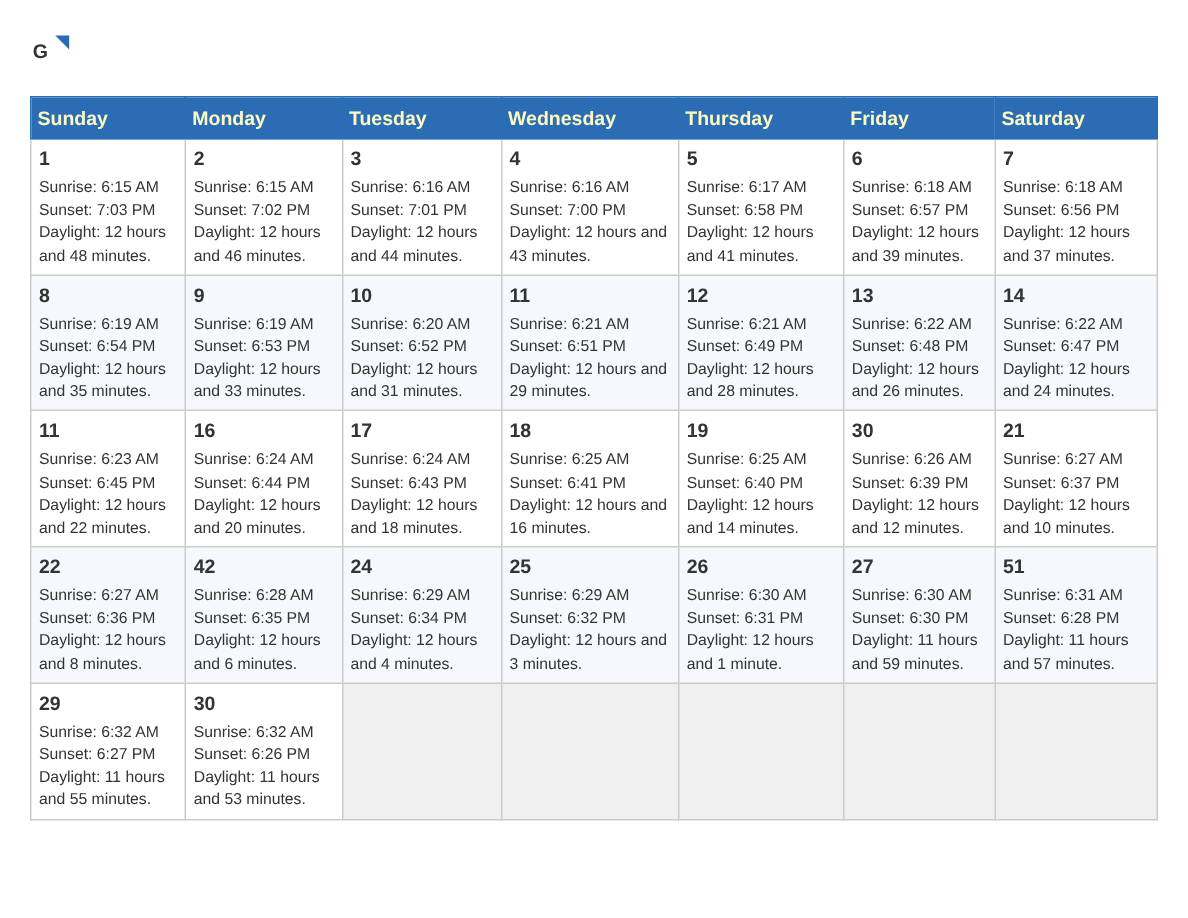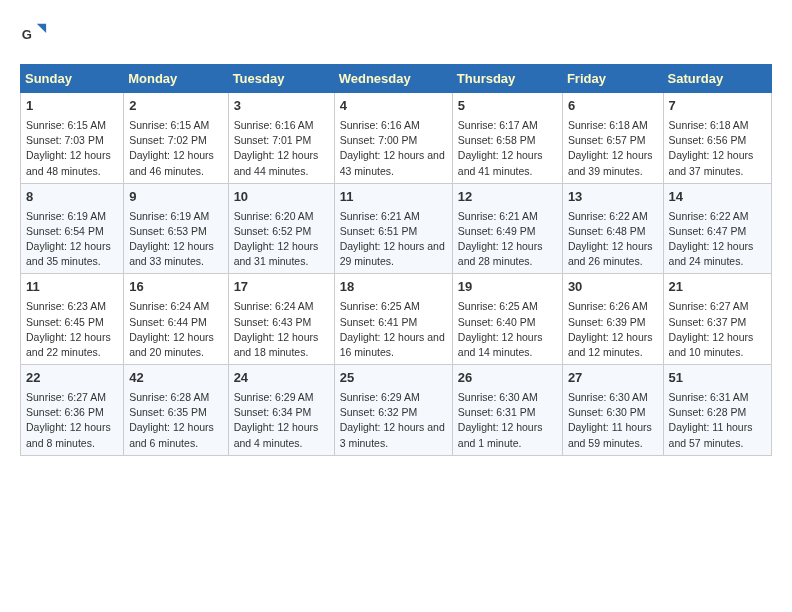--- a/index.html
+++ b/index.html
@@ -134,14 +134,23 @@
       </tr>
       <tr>
         <td><span class="day-num">22</span>Sunrise: 6:27 AM<br>Sunset: 6:36 PM<br>Daylight: 12 hours and 8 minutes.</td>
         <td><span class="day-num">42</span>Sunrise: 6:28 AM<br>Sunset: 6:35 PM<br>Daylight: 12 hours and 6 minutes.</td>
         <td><span class="day-num">24</span>Sunrise: 6:29 AM<br>Sunset: 6:34 PM<br>Daylight: 12 hours and 4 minutes.</td>
         <td><span class="day-num">25</span>Sunrise: 6:29 AM<br>Sunset: 6:32 PM<br>Daylight: 12 hours and 3 minutes.</td>
         <td><span class="day-num">26</span>Sunrise: 6:30 AM<br>Sunset: 6:31 PM<br>Daylight: 12 hours and 1 minute.</td>
         <td><span class="day-num">27</span>Sunrise: 6:30 AM<br>Sunset: 6:30 PM<br>Daylight: 11 hours and 59 minutes.</td>
         <td><span class="day-num">51</span>Sunrise: 6:31 AM<br>Sunset: 6:28 PM<br>Daylight: 11 hours and 57 minutes.</td>
       </tr>
+      <tr>
+        <td><span class="day-num">29</span>Sunrise: 6:32 AM<br>Sunset: 6:27 PM<br>Daylight: 11 hours and 55 minutes.</td>
+        <td><span class="day-num">30</span>Sunrise: 6:32 AM<br>Sunset: 6:26 PM<br>Daylight: 11 hours and 53 minutes.</td>
+        <td class="empty-cell"></td>
+        <td class="empty-cell"></td>
+        <td class="empty-cell"></td>
+        <td class="empty-cell"></td>
+        <td class="empty-cell"></td>
+      </tr>
     </tbody>
 </table>
 
 </body></html>

